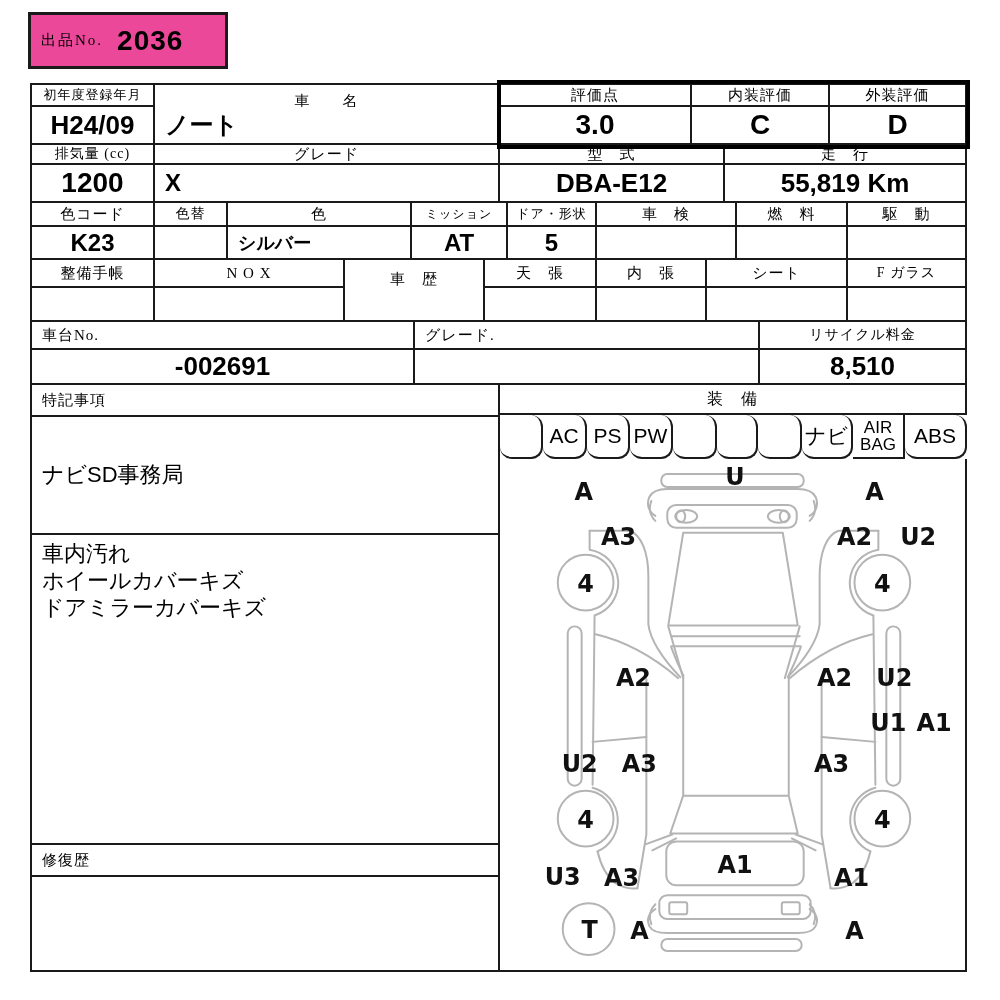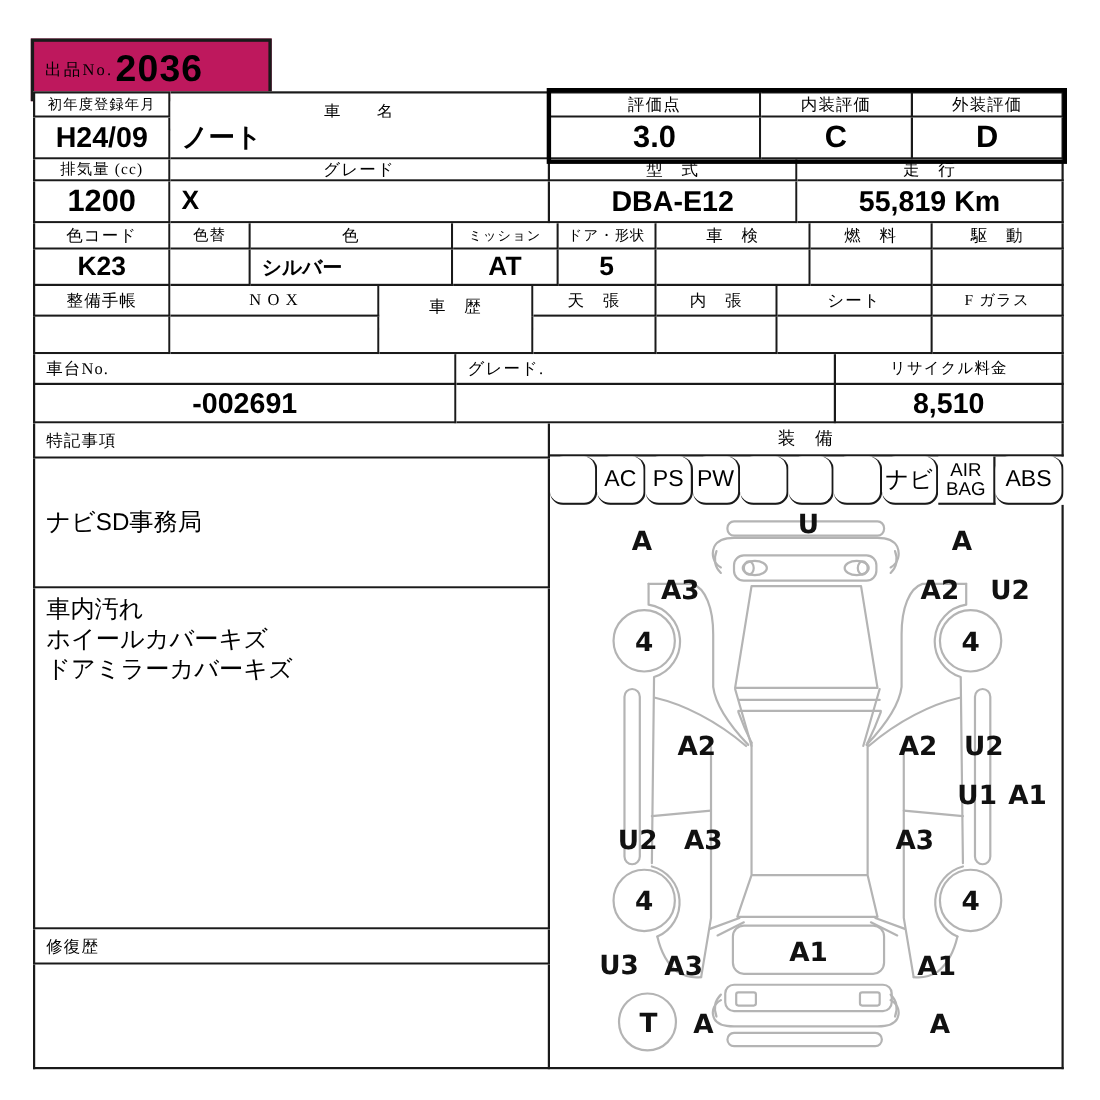--- a/index.html
+++ b/index.html
@@ -9,24 +9,24 @@
         border-right:2px solid #1a1a1a;border-bottom:2px solid #1a1a1a;
         display:flex;align-items:center;justify-content:center;overflow:hidden;}
   .bl{border-left:2px solid #1a1a1a;}
   .bt{border-top:2px solid #1a1a1a;}
   .hdr{font-family:"Liberation Serif","DejaVu Serif",serif;font-size:15px;letter-spacing:1px;}
   .val{font-weight:bold;font-size:24px;letter-spacing:0;}
   .left{justify-content:flex-start;padding-left:10px;}
   .f12{font-size:12px;}.f13{font-size:13px;}.f14{font-size:14px;}
   .f16{font-size:16px;}.f18{font-size:18px;}.f21{font-size:21px;border-radius:12px;}
   .f26{font-size:26px;}.f28{font-size:28px;}
-  .lotbox{position:absolute;box-sizing:border-box;left:28px;top:35px;width:219px;height:57px;
-        border:3px solid #1a1a1a;background:#be185d;display:flex;align-items:center;padding-left:10px;}
+  .lotbox{position:absolute;box-sizing:border-box;left:28px;top:12px;width:200px;height:57px;
+        border:3px solid #1a1a1a;background:#ec4899;display:flex;align-items:center;padding-left:10px;}
   .lotlabel{font-family:"Liberation Serif","DejaVu Serif",serif;font-size:15px;letter-spacing:2px;}
-  .lotvalue{font-weight:bold;font-size:34px;margin-left:2px;letter-spacing:1px;}
+  .lotvalue{font-weight:bold;font-size:28px;margin-left:14px;letter-spacing:1px;}
   .evalbox{position:absolute;box-sizing:border-box;left:497px;top:80px;width:473px;height:69px;
         border:4px solid #000;background:transparent;pointer-events:none;}
   .noteslines{position:absolute;box-sizing:border-box;display:block;padding:5px 10px;
         font-size:22px;line-height:27px;}
   .airbagcell{font-size:17px;line-height:17px;text-align:center;padding:0 4px;}
   svg text{font-family:"DejaVu Sans","Liberation Sans",sans-serif;font-weight:bold;fill:#111;}
 </style>
 </head>
 <body>
 

